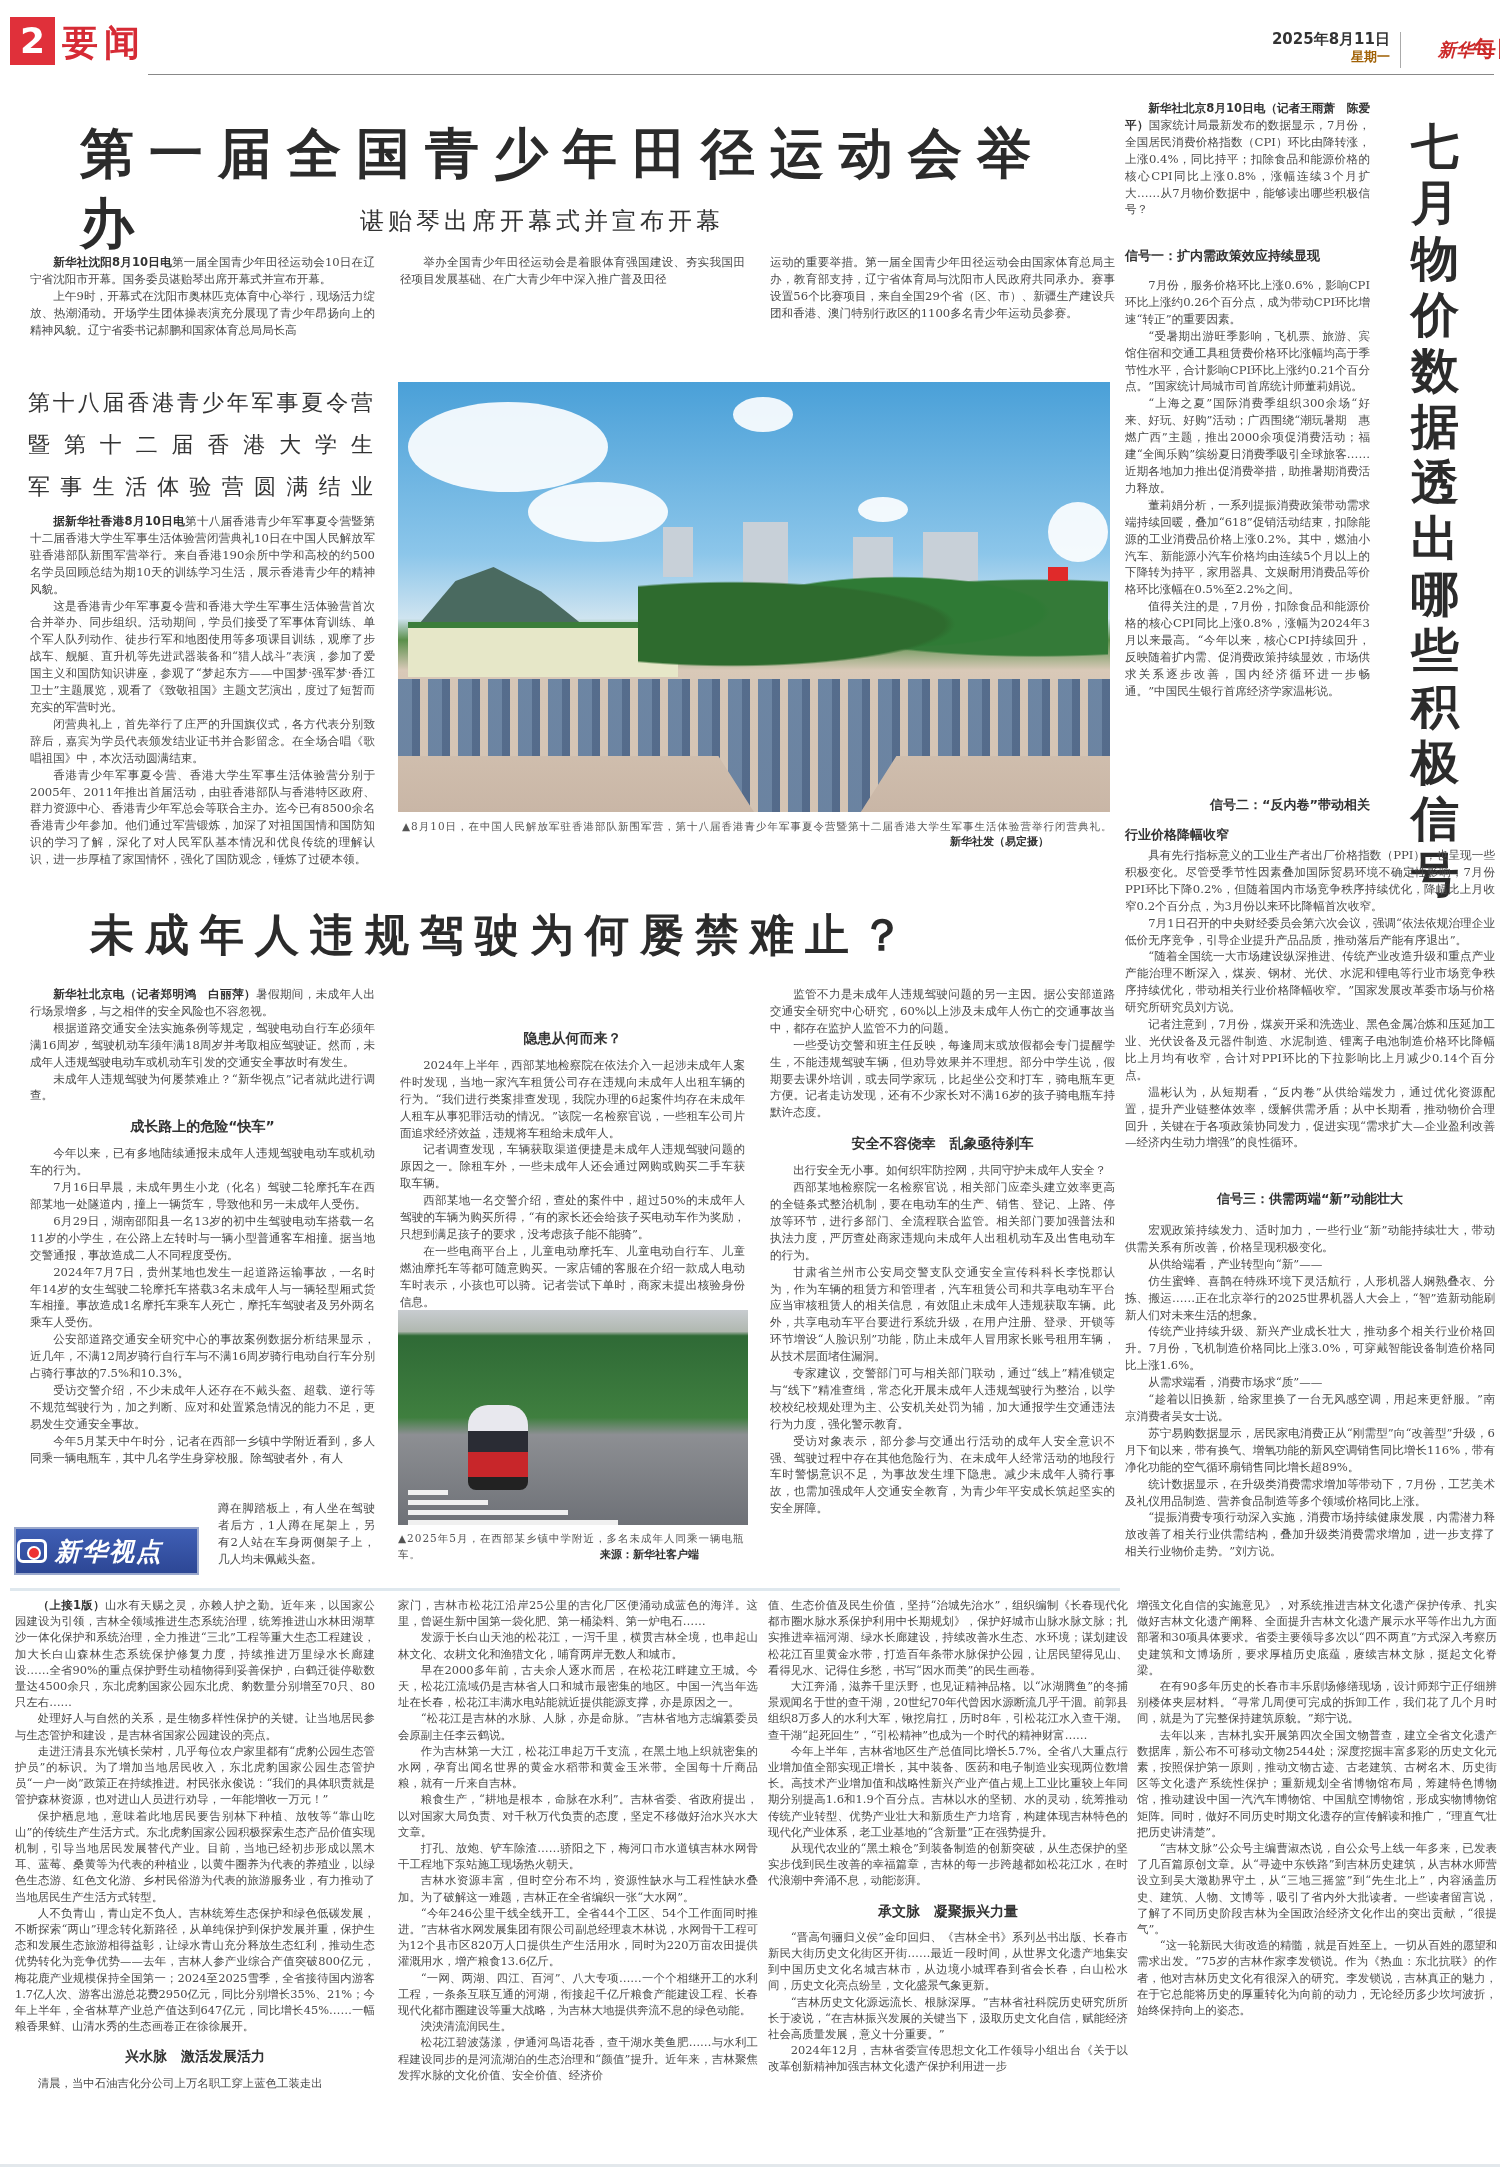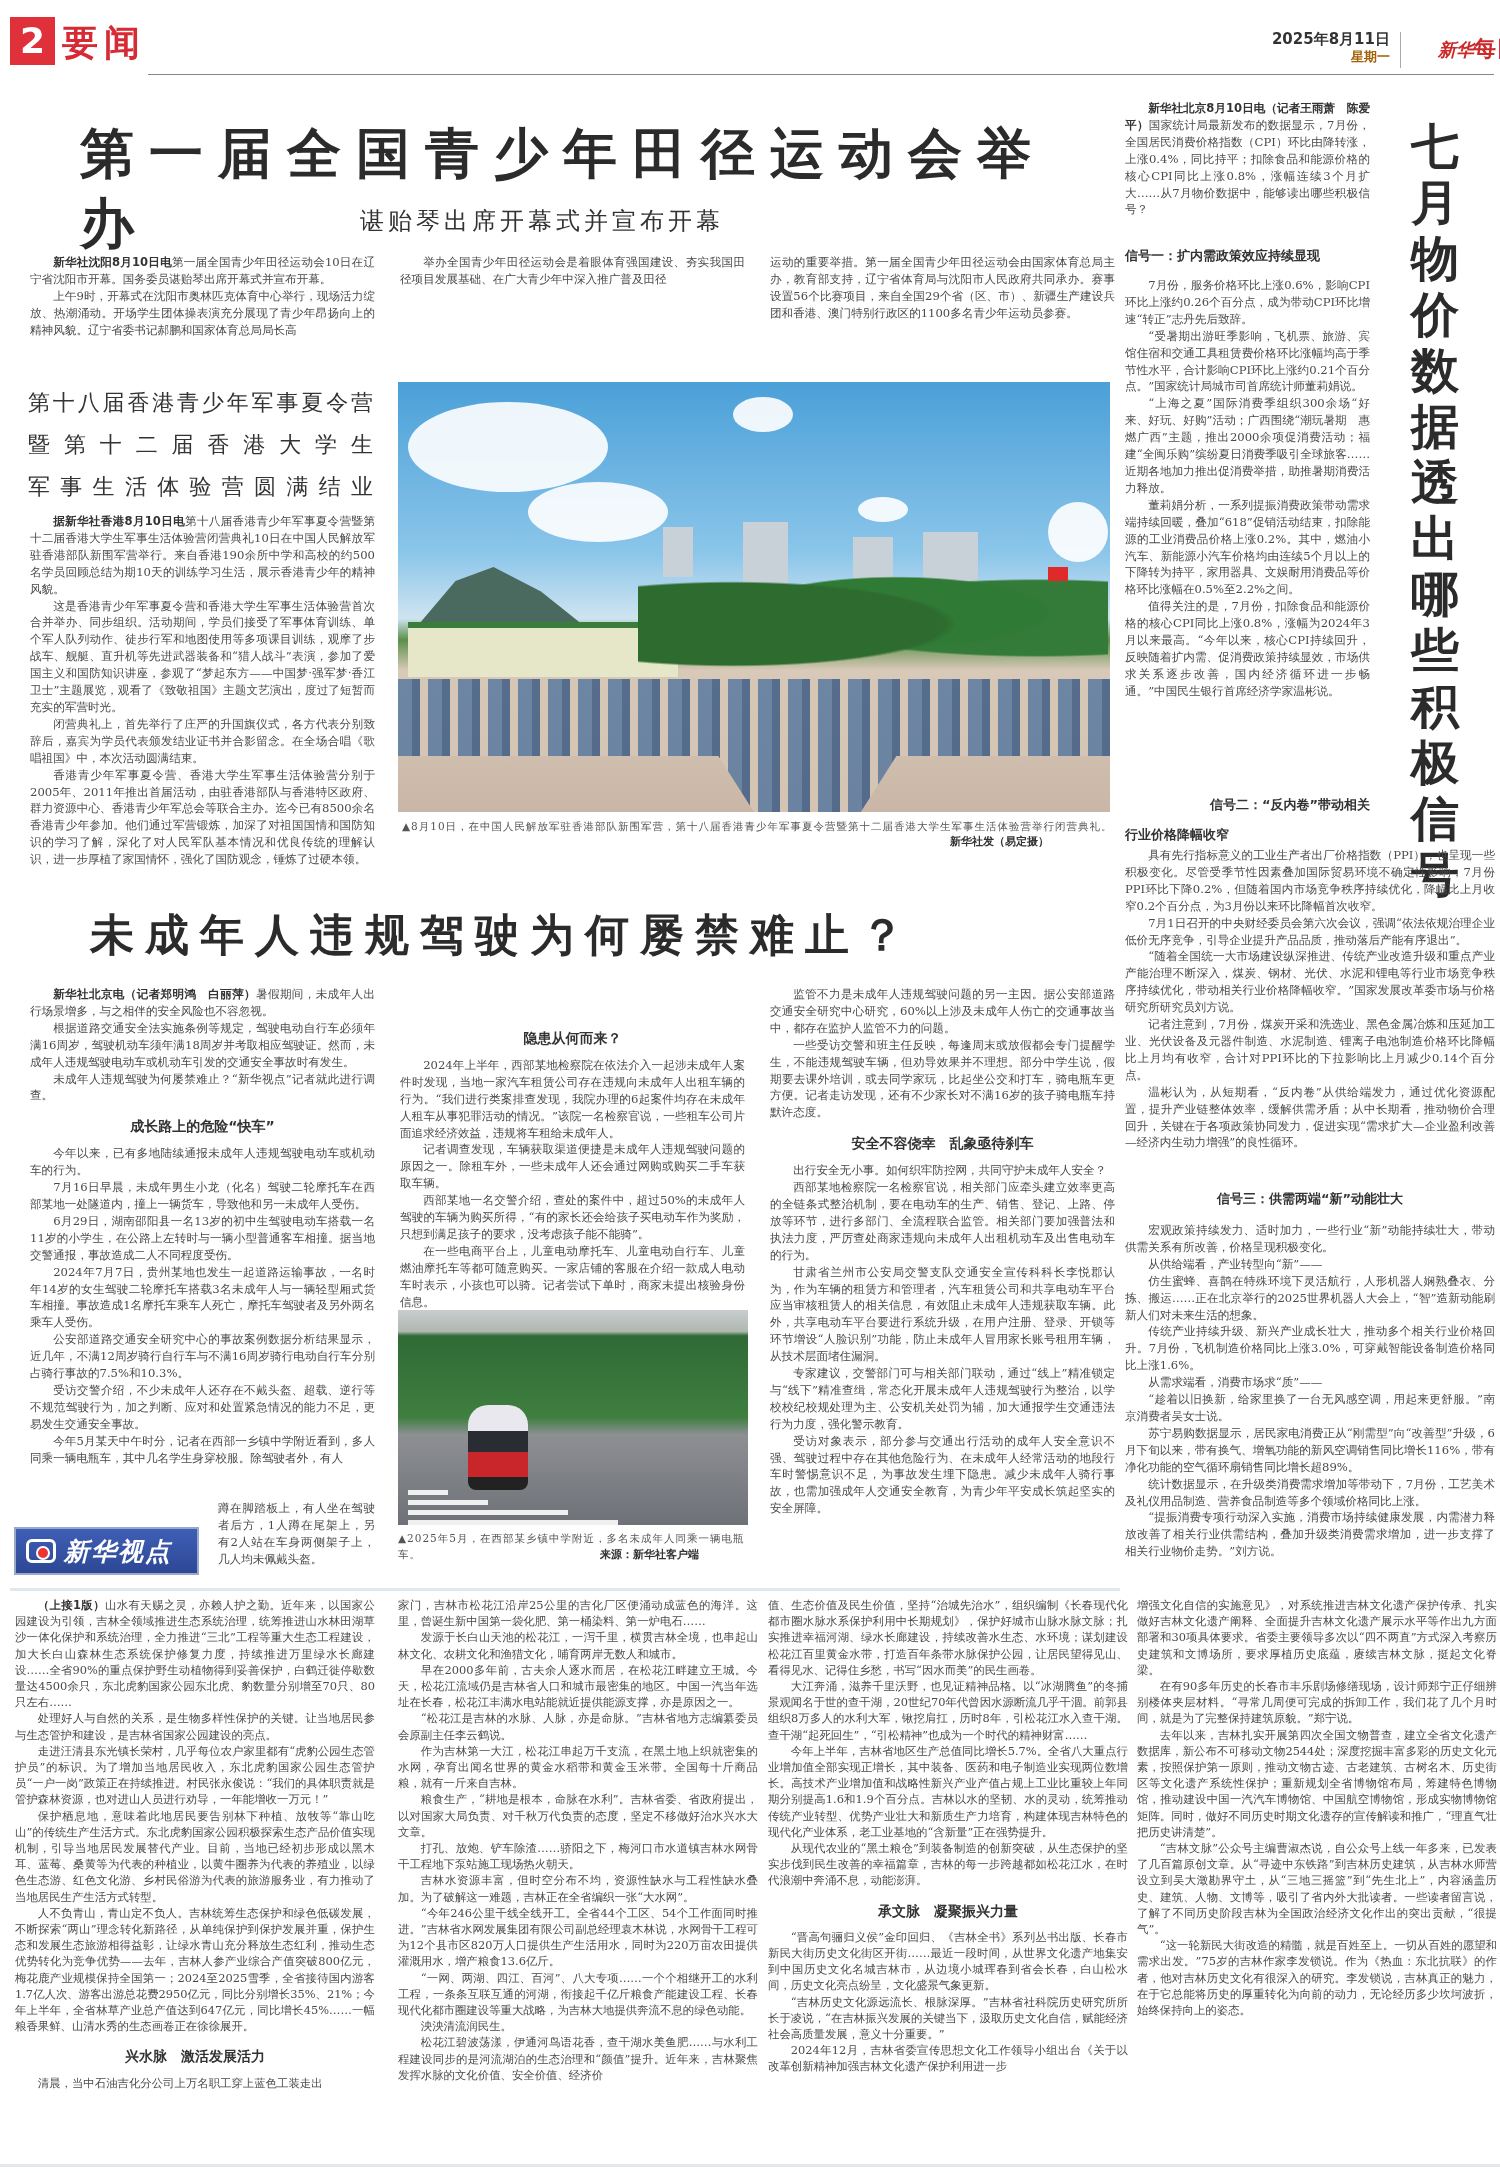--- a/index.html
+++ b/index.html
@@ -56,21 +56,21 @@
   .col-b3 { left: 770px; top: 986px; width: 345px; }
   .subhead { font-family: "DejaVu Sans", sans-serif; font-weight: bold; font-size: 14px; color: #333; text-align: center; margin: 14px 0 10px; }
   .col-b2 .subhead { margin-top: 0; }
 
   .photo2 { left: 398px; top: 1310px; width: 350px; height: 215px; overflow: hidden; background: linear-gradient(#c8ccd0 0%, #b0b8b0 10%, #2f6a36 12%, #3f7f3f 50%, #8d8f93 58%, #6e7177 100%); }
   .photo2 .road-stripe { position: absolute; left: 10px; height: 5px; background: #f0f0f0; }
   .photo2 .bike { position: absolute; left: 70px; top: 95px; width: 60px; height: 85px; background: linear-gradient(#e8e8ee 0 30%, #2a2c34 30% 55%, #c8262a 55% 85%, #222 85%); border-radius: 20px 20px 8px 8px; }
   .photo2-caption { left: 398px; top: 1530px; width: 350px; font-size: 10.5px; line-height: 16px; color: #555; letter-spacing: 1px; }
   .photo2-credit { left: 600px; top: 1547px; font-family: "DejaVu Sans", sans-serif; font-weight: bold; font-size: 11px; color: #333; }
 
-  .xhsd-badge { left: 14px; top: 1527px; width: 185px; height: 48px; background: linear-gradient(#3f5fb5, #2d4795); border: 2px solid #9aa8cc; display: flex; align-items: center; padding-left: 10px; gap: 8px; }
+  .xhsd-badge { left: 14px; top: 1527px; width: 185px; height: 48px; background: linear-gradient(#3f5fb5, #2d4795); border: 2px solid #9aa8cc; display: flex; align-items: center; padding-left: 1px; gap: 8px; }
   .xhsd-badge .cam { width: 30px; height: 24px; border: 3px solid #fff; border-radius: 6px; position: relative; }
   .xhsd-badge .cam::after { content: ""; position: absolute; left: 7px; top: 4px; width: 10px; height: 10px; background: #e33; border-radius: 50%; border: 2px solid #fff; }
   .xhsd-badge .label { color: #fff; font-family: "DejaVu Sans", sans-serif; font-weight: bold; font-style: italic; font-size: 25px; letter-spacing: 2px; }
 
   .b1-wrap { left: 218px; top: 1500px; width: 157px; }
 
   .rule-mid { left: 10px; top: 1588px; width: 1110px; height: 3px; background: #dfe8ee; }
 
   
   .cpi-lead { left: 1125px; top: 100px; width: 245px; }
@@ -201,21 +201,21 @@
 
 <div class="abs rule-mid"></div>
 
 <div class="abs body-text cpi-lead">
   <p><span class="lead">新华社北京8月10日电（记者王雨萧　陈爱平）</span><span>国家统计局最新发布的数据显示，7月份，全国居民消费价格指数（CPI）环比由降转涨，上涨0.4%，同比持平；扣除食品和能源价格的核心CPI同比上涨0.8%，涨幅连续3个月扩大……从7月物价数据中，能够读出哪些积极信号？</span></p>
 </div>
 <div class="abs cpi-vtitle">七月物价数据透出哪些积极信号</div>
 
 <div class="abs cpi-sig1">信号一：扩内需政策效应持续显现</div>
 <div class="abs body-text cpi-body1">
-  <p>7月份，服务价格环比上涨0.6%，影响CPI环比上涨约0.26个百分点，成为带动CPI环比增速“转正”志丹先后致辞。</p>
+  <p>7月份，服务价格环比上涨0.6%，影响CPI环比上涨约0.26个百分点，成为带动CPI环比增速“转正”的重要因素。</p>
   <p>“受暑期出游旺季影响，飞机票、旅游、宾馆住宿和交通工具租赁费价格环比涨幅均高于季节性水平，合计影响CPI环比上涨约0.21个百分点。”国家统计局城市司首席统计师董莉娟说。</p>
   <p>“上海之夏”国际消费季组织300余场“好来、好玩、好购”活动；广西围绕“潮玩暑期　惠燃广西”主题，推出2000余项促消费活动；福建“全闽乐购”缤纷夏日消费季吸引全球旅客……近期各地加力推出促消费举措，助推暑期消费活力释放。</p>
   <p>董莉娟分析，一系列提振消费政策带动需求端持续回暖，叠加“618”促销活动结束，扣除能源的工业消费品价格上涨0.2%。其中，燃油小汽车、新能源小汽车价格均由连续5个月以上的下降转为持平，家用器具、文娱耐用消费品等价格环比涨幅在0.5%至2.2%之间。</p>
   <p>值得关注的是，7月份，扣除食品和能源价格的核心CPI同比上涨0.8%，涨幅为2024年3月以来最高。“今年以来，核心CPI持续回升，反映随着扩内需、促消费政策持续显效，市场供求关系逐步改善，国内经济循环进一步畅通。”中国民生银行首席经济学家温彬说。</p>
 </div>
 
 <div class="abs cpi-sig2">
   <span class="l1">信号二：“反内卷”带动相关</span>
   <span>行业价格降幅收窄</span>
 </div>

